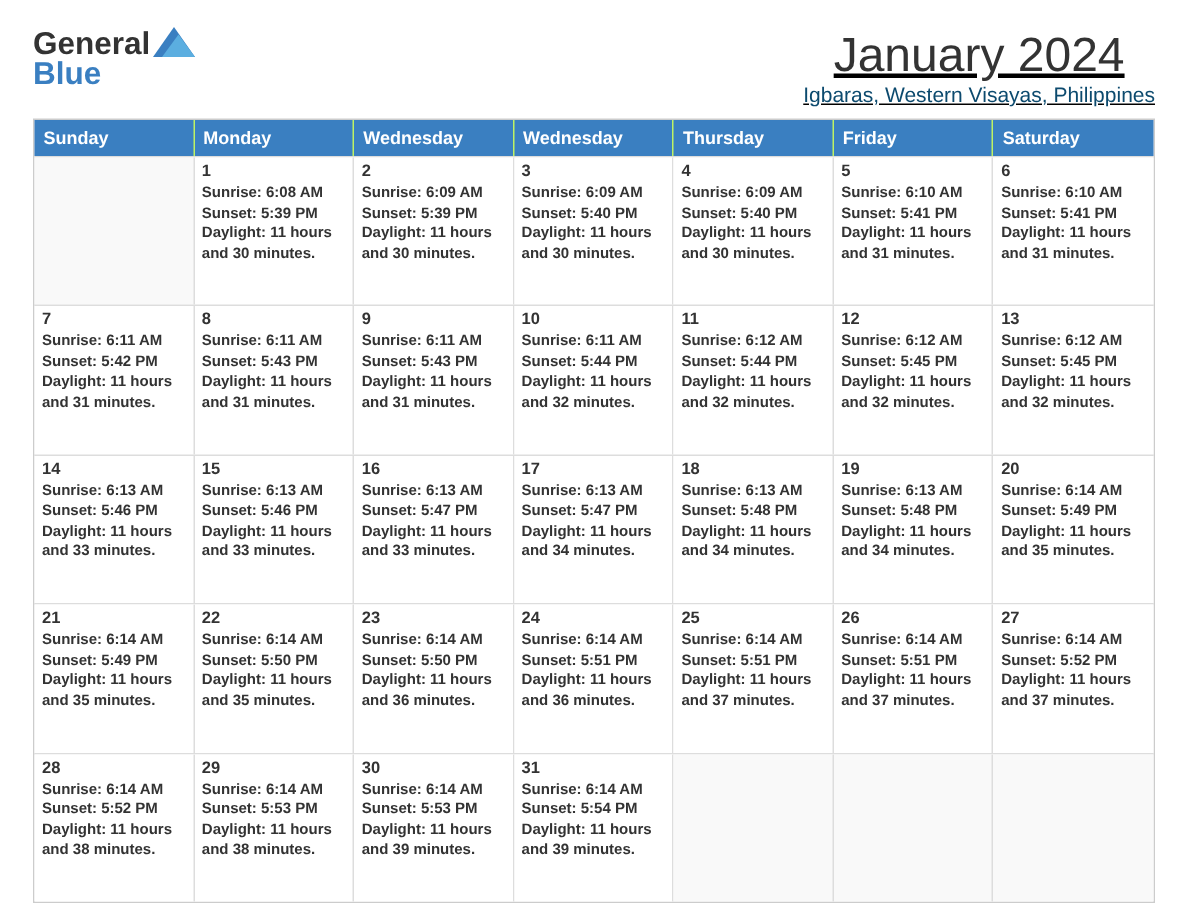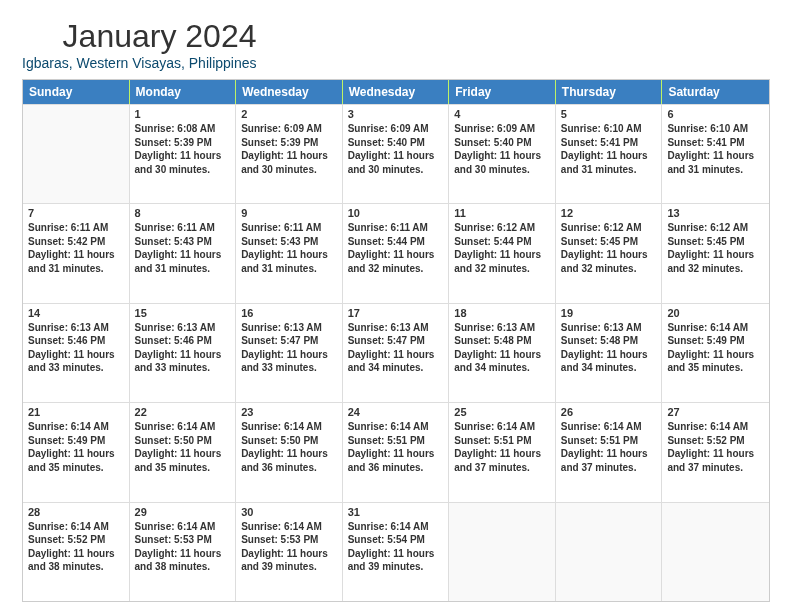--- a/index.html
+++ b/index.html
@@ -22,21 +22,22 @@
       align-items: flex-start;
       justify-content: space-between;
       margin-bottom: 8px;
     }
     .logo {
       display: flex;
       flex-direction: column;
       align-items: flex-start;
     }
     .title-block {
-      text-align: right;
+      text-align: center;
+      text-decoration: underline;
     }
     .main-title {
       font-size: 32px;
       color: #333;
       font-weight: 300;
     }
     .subtitle {
       font-size: 14px;
       color: #0c4a6e;
     }
@@ -92,34 +93,44 @@
       line-height: 1.35;
       color: #333;
       font-weight: bold;
     }
   </style>
 </head>
 <body>
 
 <div class="page">
   <div class="header">
+    <div class="logo">
+      <div style="display:flex;align-items:center;">
+        <span style="font-size:21px;font-weight:bold;color:#333;">General</span>
+        <svg width="28" height="20" viewBox="0 0 28 20" style="margin-left:2px;margin-top:-4px;">
+          <polygon points="0,20 14,0 28,20" fill="#3a7fc1"></polygon>
+          <polygon points="6,20 17,5 28,20" fill="#5baee0"></polygon>
+        </svg>
+      </div>
+      <span style="font-size:21px;font-weight:bold;color:#3a7fc1;margin-top:-4px;">Blue</span>
+    </div>
     <div class="title-block">
       <div class="main-title">January 2024</div>
       <div class="subtitle">Igbaras, Western Visayas, Philippines</div>
     </div>
   </div>
 
   <div class="calendar">
     <div class="cal-header" id="cal-header">
         <div class="cal-header-cell">Sunday</div>
         <div class="cal-header-cell">Monday</div>
         <div class="cal-header-cell">Wednesday</div>
         <div class="cal-header-cell">Wednesday</div>
+        <div class="cal-header-cell">Thursday</div>
         <div class="cal-header-cell">Friday</div>
-        <div class="cal-header-cell">Thursday</div>
         <div class="cal-header-cell">Saturday</div>
       </div>
     <div class="cal-body" id="cal-body">
         <div class="cal-row">
           <div class="cal-cell empty"></div>
           <div class="cal-cell">
             <div class="day-number">1</div>
             <div class="cell-text" style="white-space: pre-line;">Sunrise: 6:08 AM
 Sunset: 5:39 PM
 Daylight: 11 hours and 30 minutes.</div>

